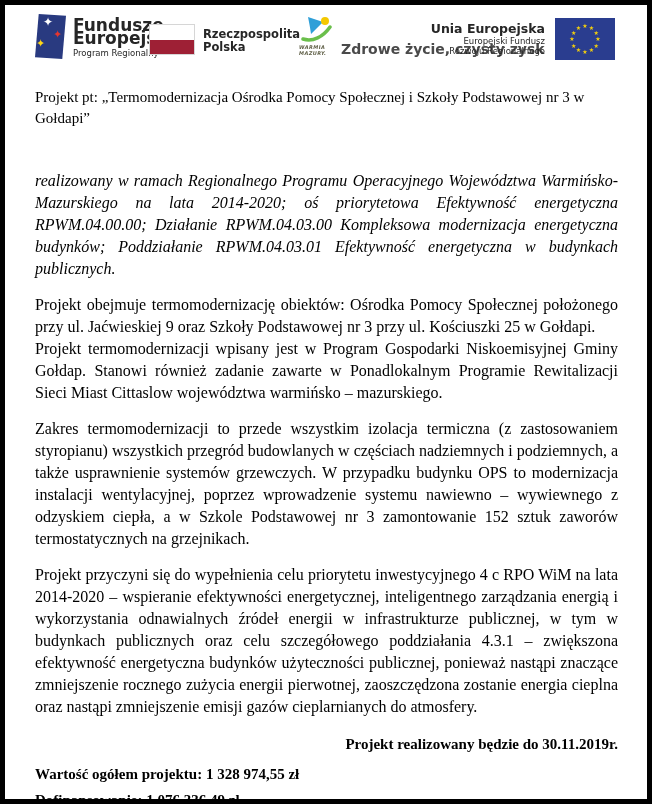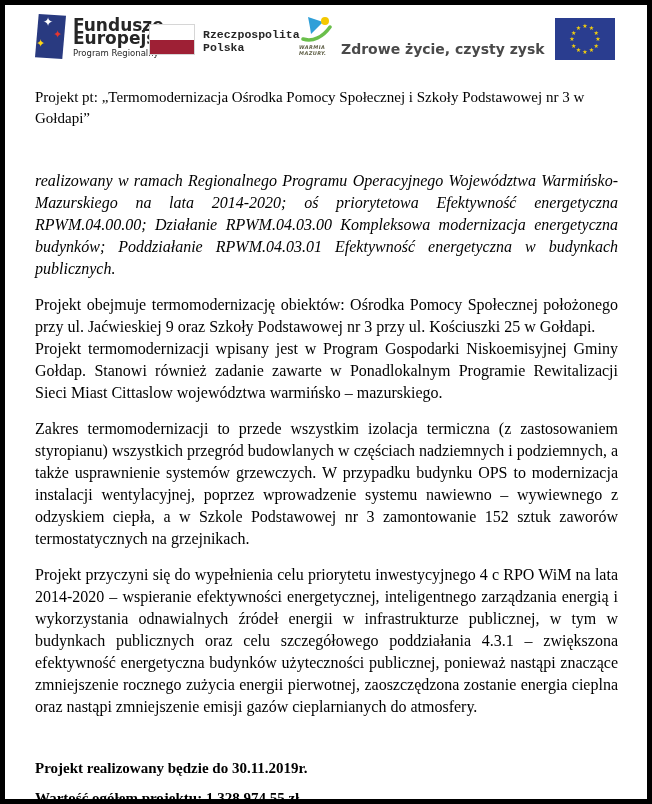--- a/index.html
+++ b/index.html
@@ -29,21 +29,21 @@
   .star-red   { color:#e5352e; font-size:11px; left:18px; top:15px; }
   .star-yellow{ color:#ffd617; font-size:11px; left:1px;  top:24px; }
 
   .fe-text { left:68px; top:14px; }
   .fe-title { font-weight:bold; font-size:17px; line-height:13px; }
   .fe-sub   { font-size:8.5px; margin-top:3px; }
 
   .pl-flag { left:145px; top:20px; width:44px; height:29px; outline:1px solid #d6d6d6; }
   .pl-flag .half-white { height:50%; background:#ffffff; }
   .pl-flag .half-red   { height:50%; background:#9e2035; }
-  .pl-text { left:198px; top:23px; font-weight:bold; font-size:11.5px; line-height:13px;font-family:Liberation Mono, monospace; }
+  .pl-text { left:198px; top:23px; font-weight:bold; font-size:11.5px; line-height:13px; }
 
   .wm-icon { left:295px; top:10px; width:34px; height:28px; }
   .wm-mark {
     left:294px; top:39px; width:40px;
     font-size:5px; line-height:6px; font-weight:bold; font-style:italic;
     letter-spacing:0.4px; color:#5f5f46;
   }
   .wm-tagline { left:336px; top:36px; font-weight:bold; font-size:14px; color:#4a4a4a; }
 
   .ue-text { left:400px; top:16px; width:140px; text-align:right; }
@@ -60,21 +60,21 @@
 
   
   .content { position:absolute; left:30px; top:82px; width:583px; }
   .doc-title { margin:0; font-size:15px; line-height:21px; font-weight:normal; }
   .para { font-size:16px; line-height:22px; text-align:justify; }
   .intro { margin-top:41px; font-style:italic; }
   .p-scope { margin-top:14px; }
   .p-works { margin-top:14px; }
   .p-goals { margin-top:14px; }
   .foot-line { font-size:15px; line-height:20px; font-weight:bold; }
-  .f1 { margin-top:40px; }
+  .f1 { margin-top:16px;text-align:right; }
   .f2 { margin-top:10px; }
   .f3 { margin-top:6px; }
 </style>
 </head>
 <body>
 
 <div class="page">
 
   <div class="hdr-el fe-flag">
     <span class="star4 star-white"></span>
@@ -102,20 +102,25 @@
       <circle cx="25" cy="6" r="4" fill="#f4c800"></circle>
       <path d="M3 24 C 13 27, 23 22, 30 12" stroke="#6abf4b" stroke-width="3.5" fill="none" stroke-linecap="round"></path>
     </svg>
   </div>
   <div class="hdr-el wm-mark sans">
     <div>WARMIA</div>
     <div>MAZURY.</div>
   </div>
   <div class="hdr-el wm-tagline sans">Zdrowe życie, czysty zysk</div>
 
+  <div class="hdr-el ue-text sans">
+    <div class="ue-title">Unia Europejska</div>
+    <div class="ue-sub">Europejski Fundusz</div>
+    <div class="ue-sub">Rozwoju Regionalnego</div>
+  </div>
   <div class="hdr-el eu-flag">
       <span class="eustar" style="left: 30px; top: 8px;"></span>
       <span class="eustar" style="left: 36.5px; top: 9.74167px;"></span>
       <span class="eustar" style="left: 41.2583px; top: 14.5px;"></span>
       <span class="eustar" style="left: 43px; top: 21px;"></span>
       <span class="eustar" style="left: 41.2583px; top: 27.5px;"></span>
       <span class="eustar" style="left: 36.5px; top: 32.2583px;"></span>
       <span class="eustar" style="left: 30px; top: 34px;"></span>
       <span class="eustar" style="left: 23.5px; top: 32.2583px;"></span>
       <span class="eustar" style="left: 18.7417px; top: 27.5px;"></span>

